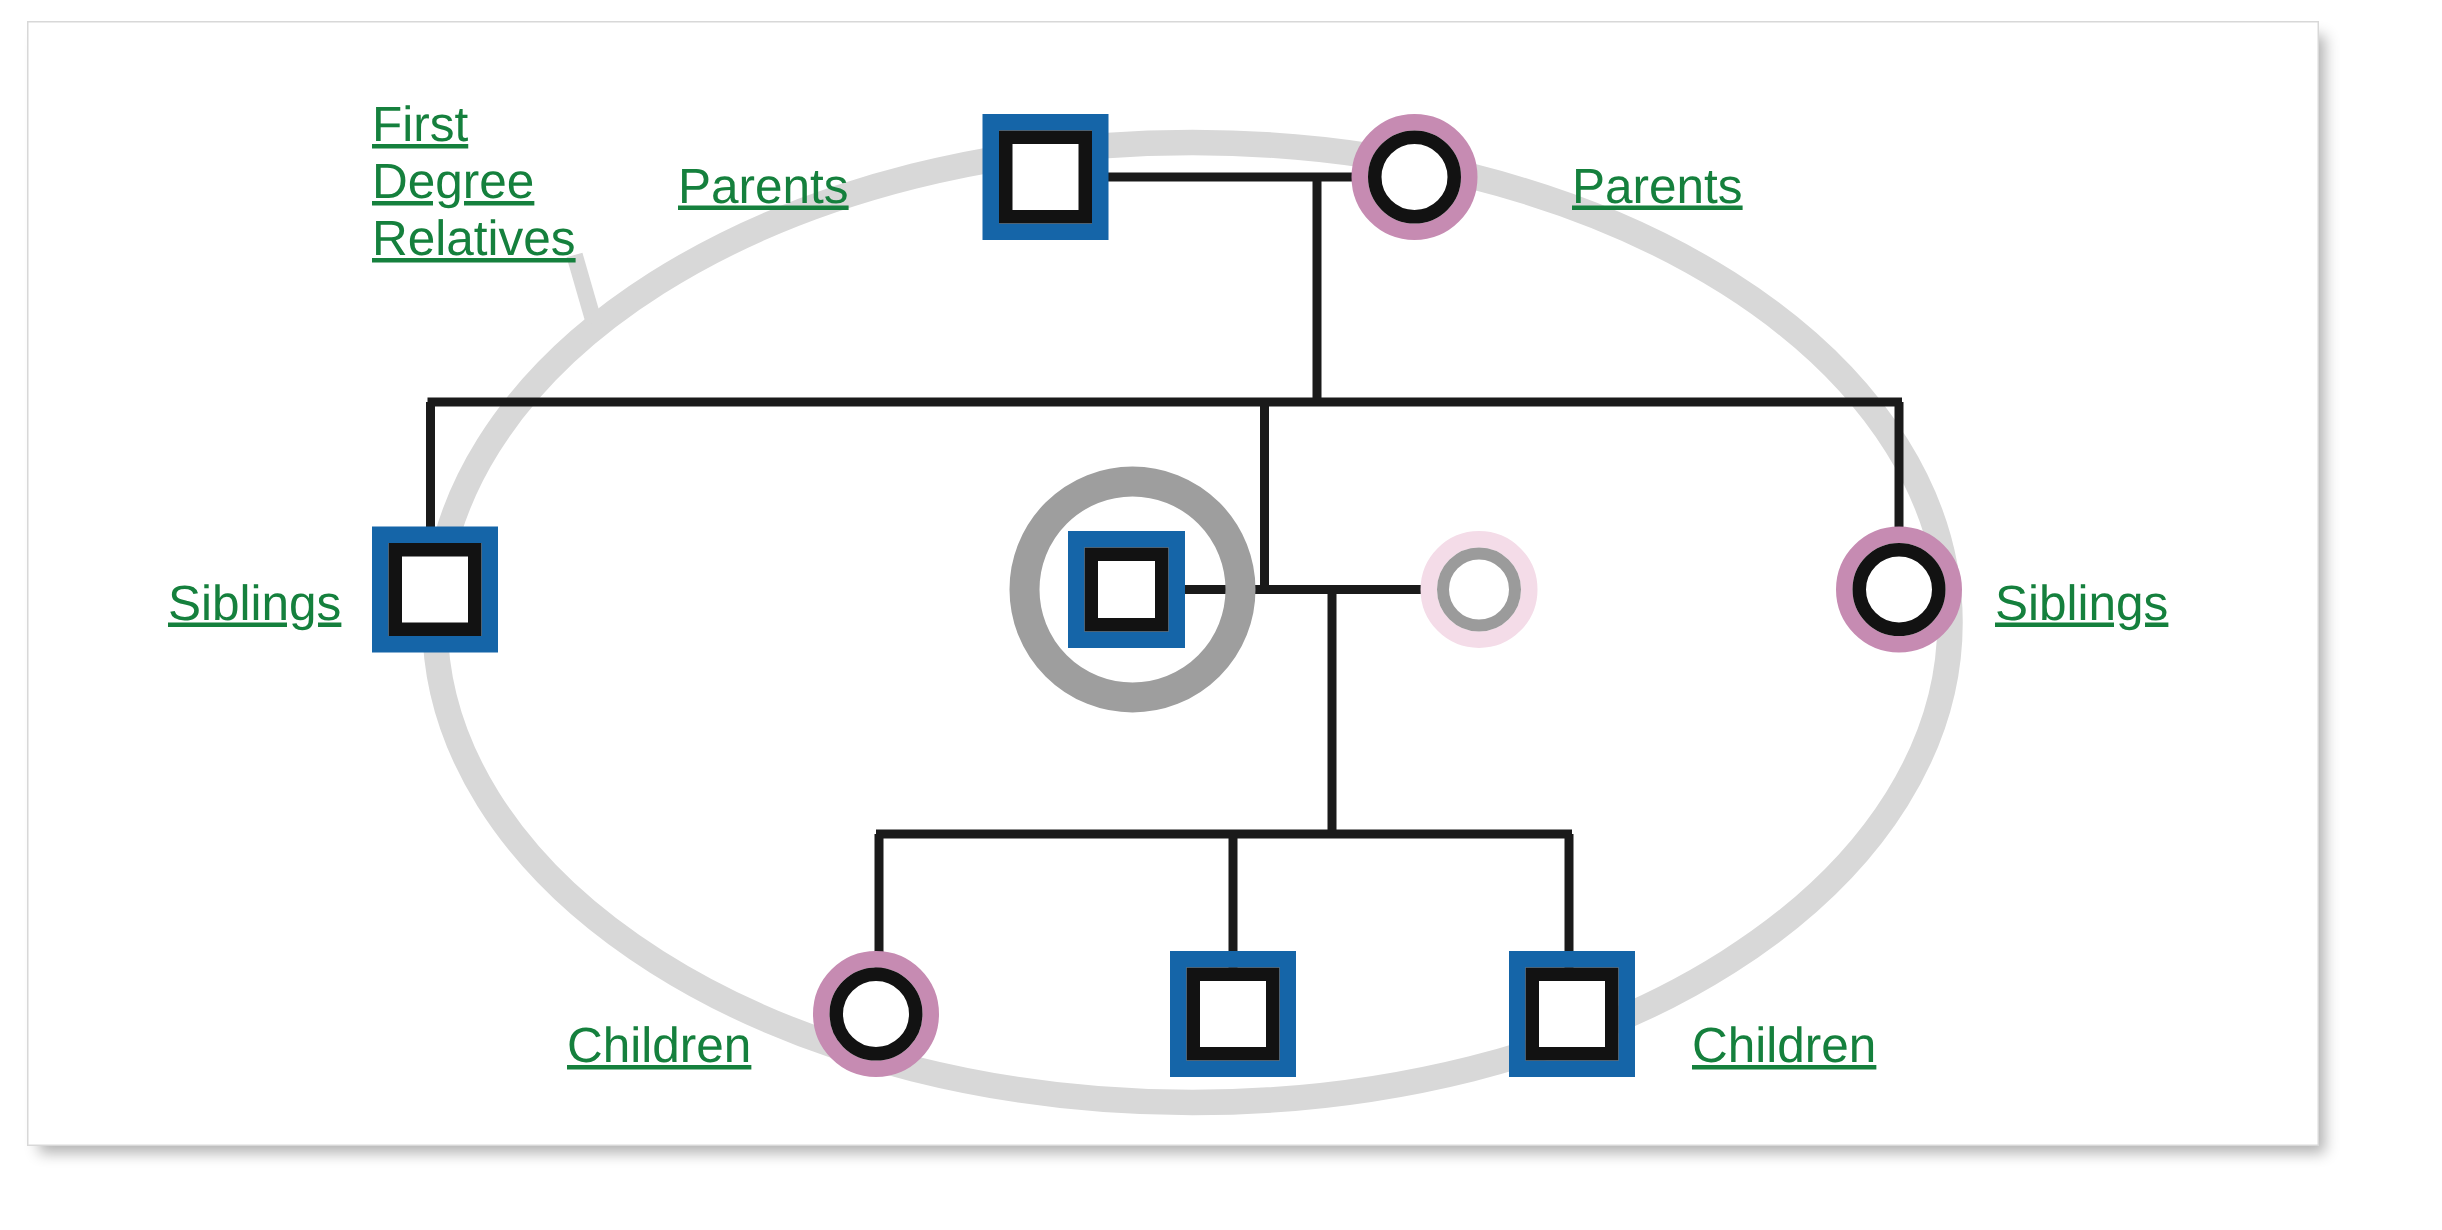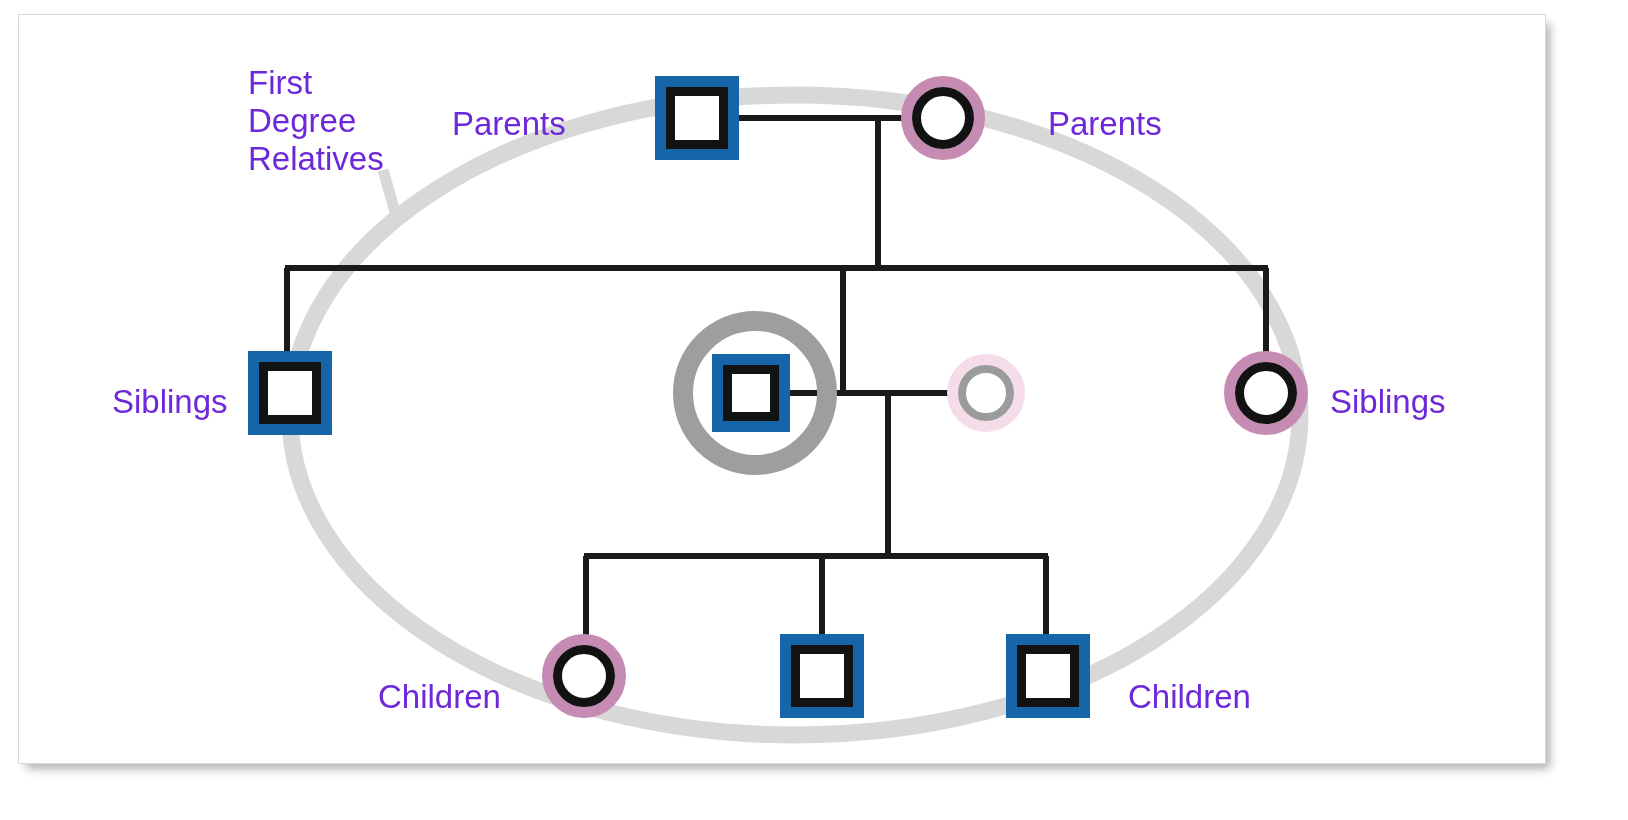--- a/index.html
+++ b/index.html
@@ -20,25 +20,26 @@
     left:18px;top:14px;
     width:1528px;height:750px;
     background:#ffffff;
     border:1px solid #d8d8d8;
     box-shadow:6px 7px 9px -2px rgba(0,0,0,0.30);
     box-sizing:border-box;
   }
   #svgroot{position:absolute;left:0;top:0;width:1628px;height:820px;}
   .lbl{
     position:absolute;
-    color:#6d28d9;
+    color:#15803d;
     font-size:33px;
     line-height:38px;
     white-space:pre;
     letter-spacing:0px;
+    text-decoration:underline;
   }
 </style>
 </head>
 <body>
 
 <div id="stage">
 
   <div id="card"></div>
 
   <svg id="svgroot" viewBox="0 0 1628 820" xmlns="http://www.w3.org/2000/svg">

